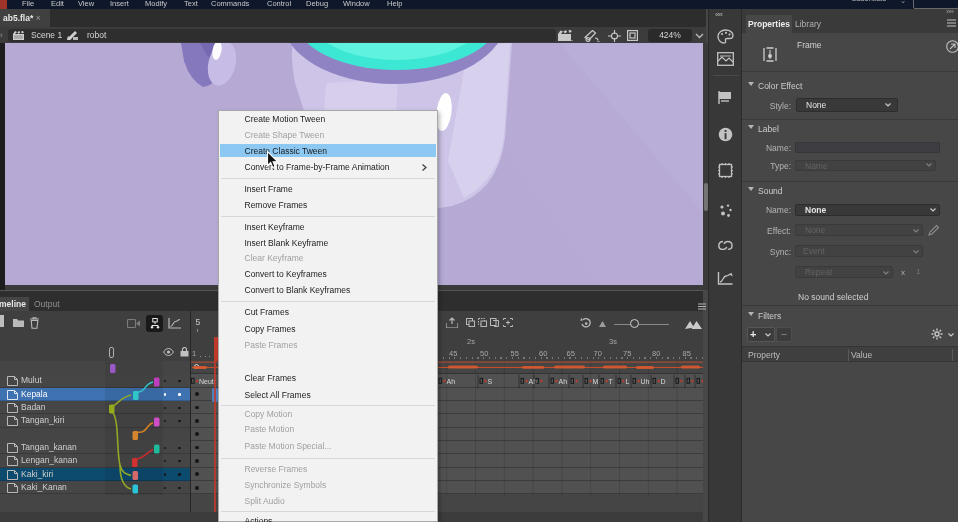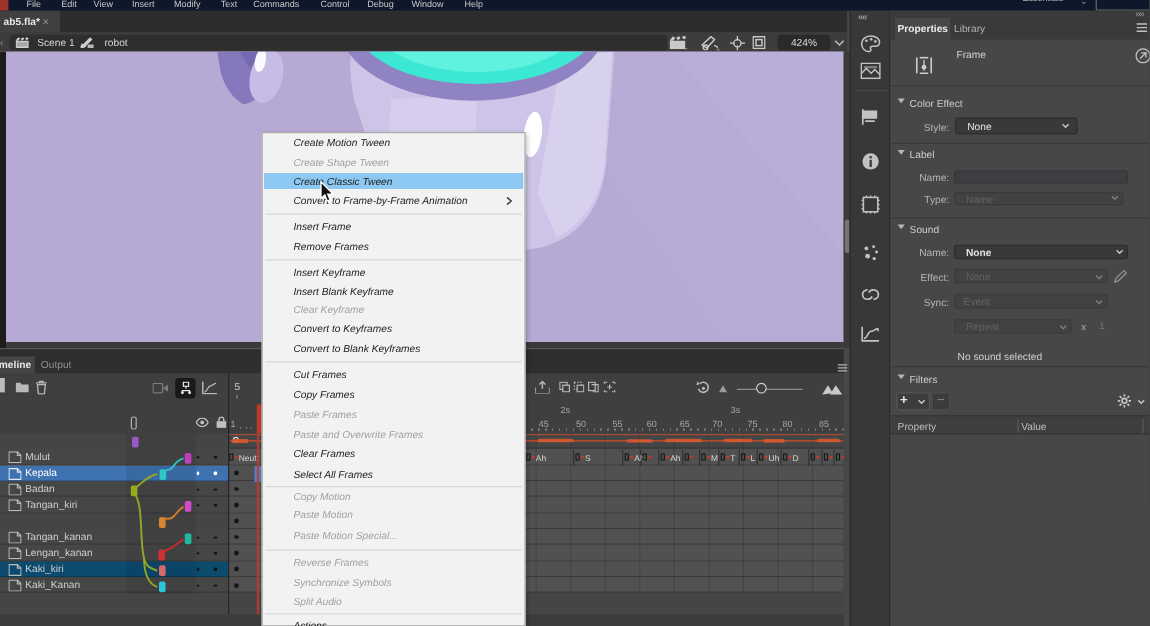--- a/index.html
+++ b/index.html
@@ -46,21 +46,21 @@
 #ptab2{position:absolute;left:53px;top:6px;color:#b2b2b2;font-size:8.5px;line-height:18px;}
 .shead{position:absolute;left:16px;font-size:8.5px;color:#cccccc;}
 .sarrow{position:absolute;left:6px;width:0;height:0;border-left:3.5px solid transparent;border-right:3.5px solid transparent;border-top:4.5px solid #b5b5b5;}
 .flabel{position:absolute;width:46px;text-align:right;font-size:8.5px;color:#b5b5b5;}
 .dd{position:absolute;background:#393939;border:1px solid #2d2d2d;border-radius:2px;box-sizing:border-box;font-size:8.5px;color:#e4e4e4;}
 .dd.dis{background:#424242;border-color:#3a3a3a;color:#636363;}
 .chev{position:absolute;width:6px;height:6px;}
 .divider{position:absolute;left:0;width:216px;height:1px;background:#3a3a3a;}
 
 #menu{position:absolute;left:217.5px;top:110px;width:220px;height:412px;background:#f2f2f2;border:1px solid #a8a8a8;box-sizing:border-box;box-shadow:2px 2px 4px rgba(0,0,0,.25);}
-.mitem{position:absolute;left:1px;width:216px;height:16px;font-size:8.5px;line-height:16px;color:#1b1b1b;font-style:italic;}
+.mitem{position:absolute;left:1px;width:216px;height:16px;font-size:8.5px;line-height:16px;color:#1b1b1b;}
 .mitem span{margin-left:25px;display:inline-block;}
 .mitem.dis{color:#a0a0a0;}
 .mitem.hl{background:linear-gradient(to bottom, rgba(0,0,0,0) 1.5px, #8dc8f2 1.5px, #8dc8f2 14.5px, rgba(0,0,0,0) 14.5px);}
 .msep{position:absolute;left:2px;width:214px;height:1px;background:#d7d7d7;}
 .rn{position:absolute;top:15px;color:#a8a8a8;font-size:7.5px;line-height:9px;}
 .marrow{position:absolute;right:10px;top:4.5px;width:5px;height:7px;}
 svg{display:block;}
 </style>
 </head>
 <body>
@@ -608,21 +608,20 @@
     <div class="msep" style="top:104.5px"></div>
     <div class="mitem" style="top:107.5px"><span>Insert Keyframe</span></div>
     <div class="mitem" style="top:123.5px"><span>Insert Blank Keyframe</span></div>
     <div class="mitem dis" style="top:139px"><span>Clear Keyframe</span></div>
     <div class="mitem" style="top:155px"><span>Convert to Keyframes</span></div>
     <div class="mitem" style="top:171px"><span>Convert to Blank Keyframes</span></div>
     <div class="msep" style="top:190px"></div>
     <div class="mitem" style="top:193px"><span>Cut Frames</span></div>
     <div class="mitem" style="top:209.5px"><span>Copy Frames</span></div>
     <div class="mitem dis" style="top:226px"><span>Paste Frames</span></div>
-    <div class="mitem dis" style="top:242.5px"><span>Paste and Overwrite Frames</span></div>
     <div class="mitem" style="top:259px"><span>Clear Frames</span></div>
     <div class="mitem" style="top:275.5px"><span>Select All Frames</span></div>
     <div class="msep" style="top:293.5px"></div>
     <div class="mitem dis" style="top:294.5px"><span>Copy Motion</span></div>
     <div class="mitem dis" style="top:310px"><span>Paste Motion</span></div>
     <div class="mitem dis" style="top:327px"><span>Paste Motion Special...</span></div>
     <div class="msep" style="top:346.5px"></div>
     <div class="mitem dis" style="top:350px"><span>Reverse Frames</span></div>
     <div class="mitem dis" style="top:366px"><span>Synchronize Symbols</span></div>
     <div class="mitem dis" style="top:382px"><span>Split Audio</span></div>

